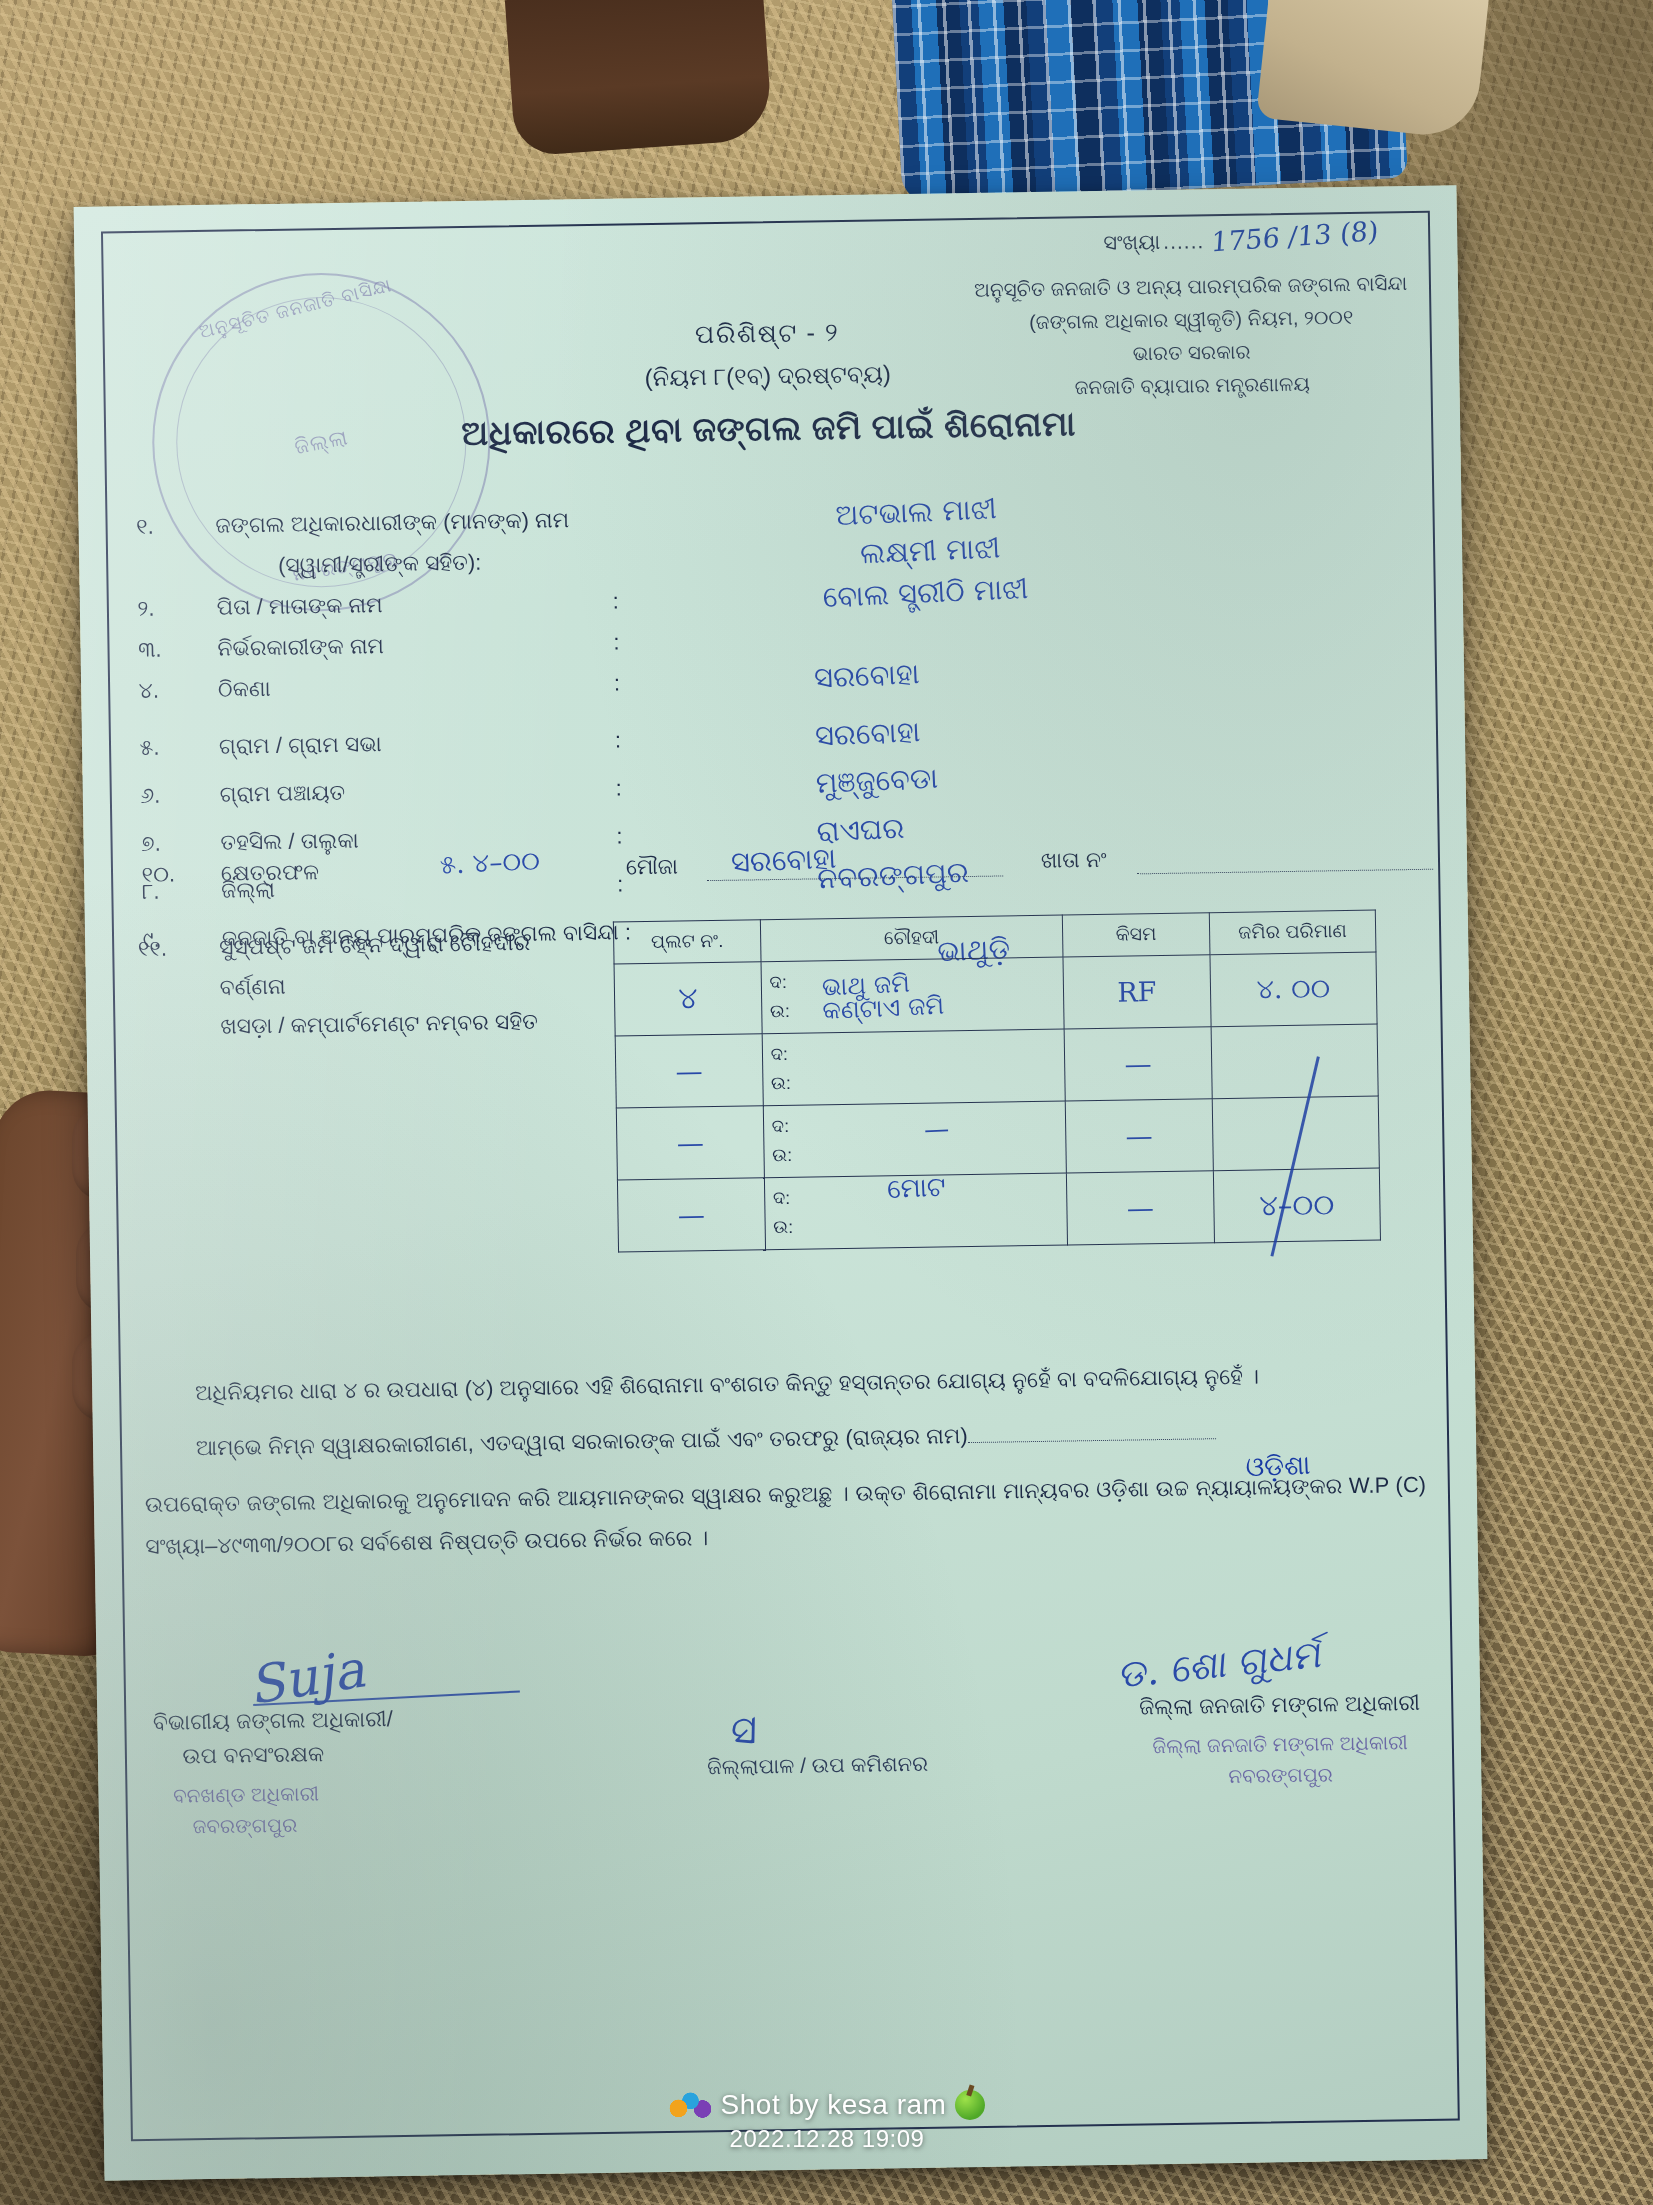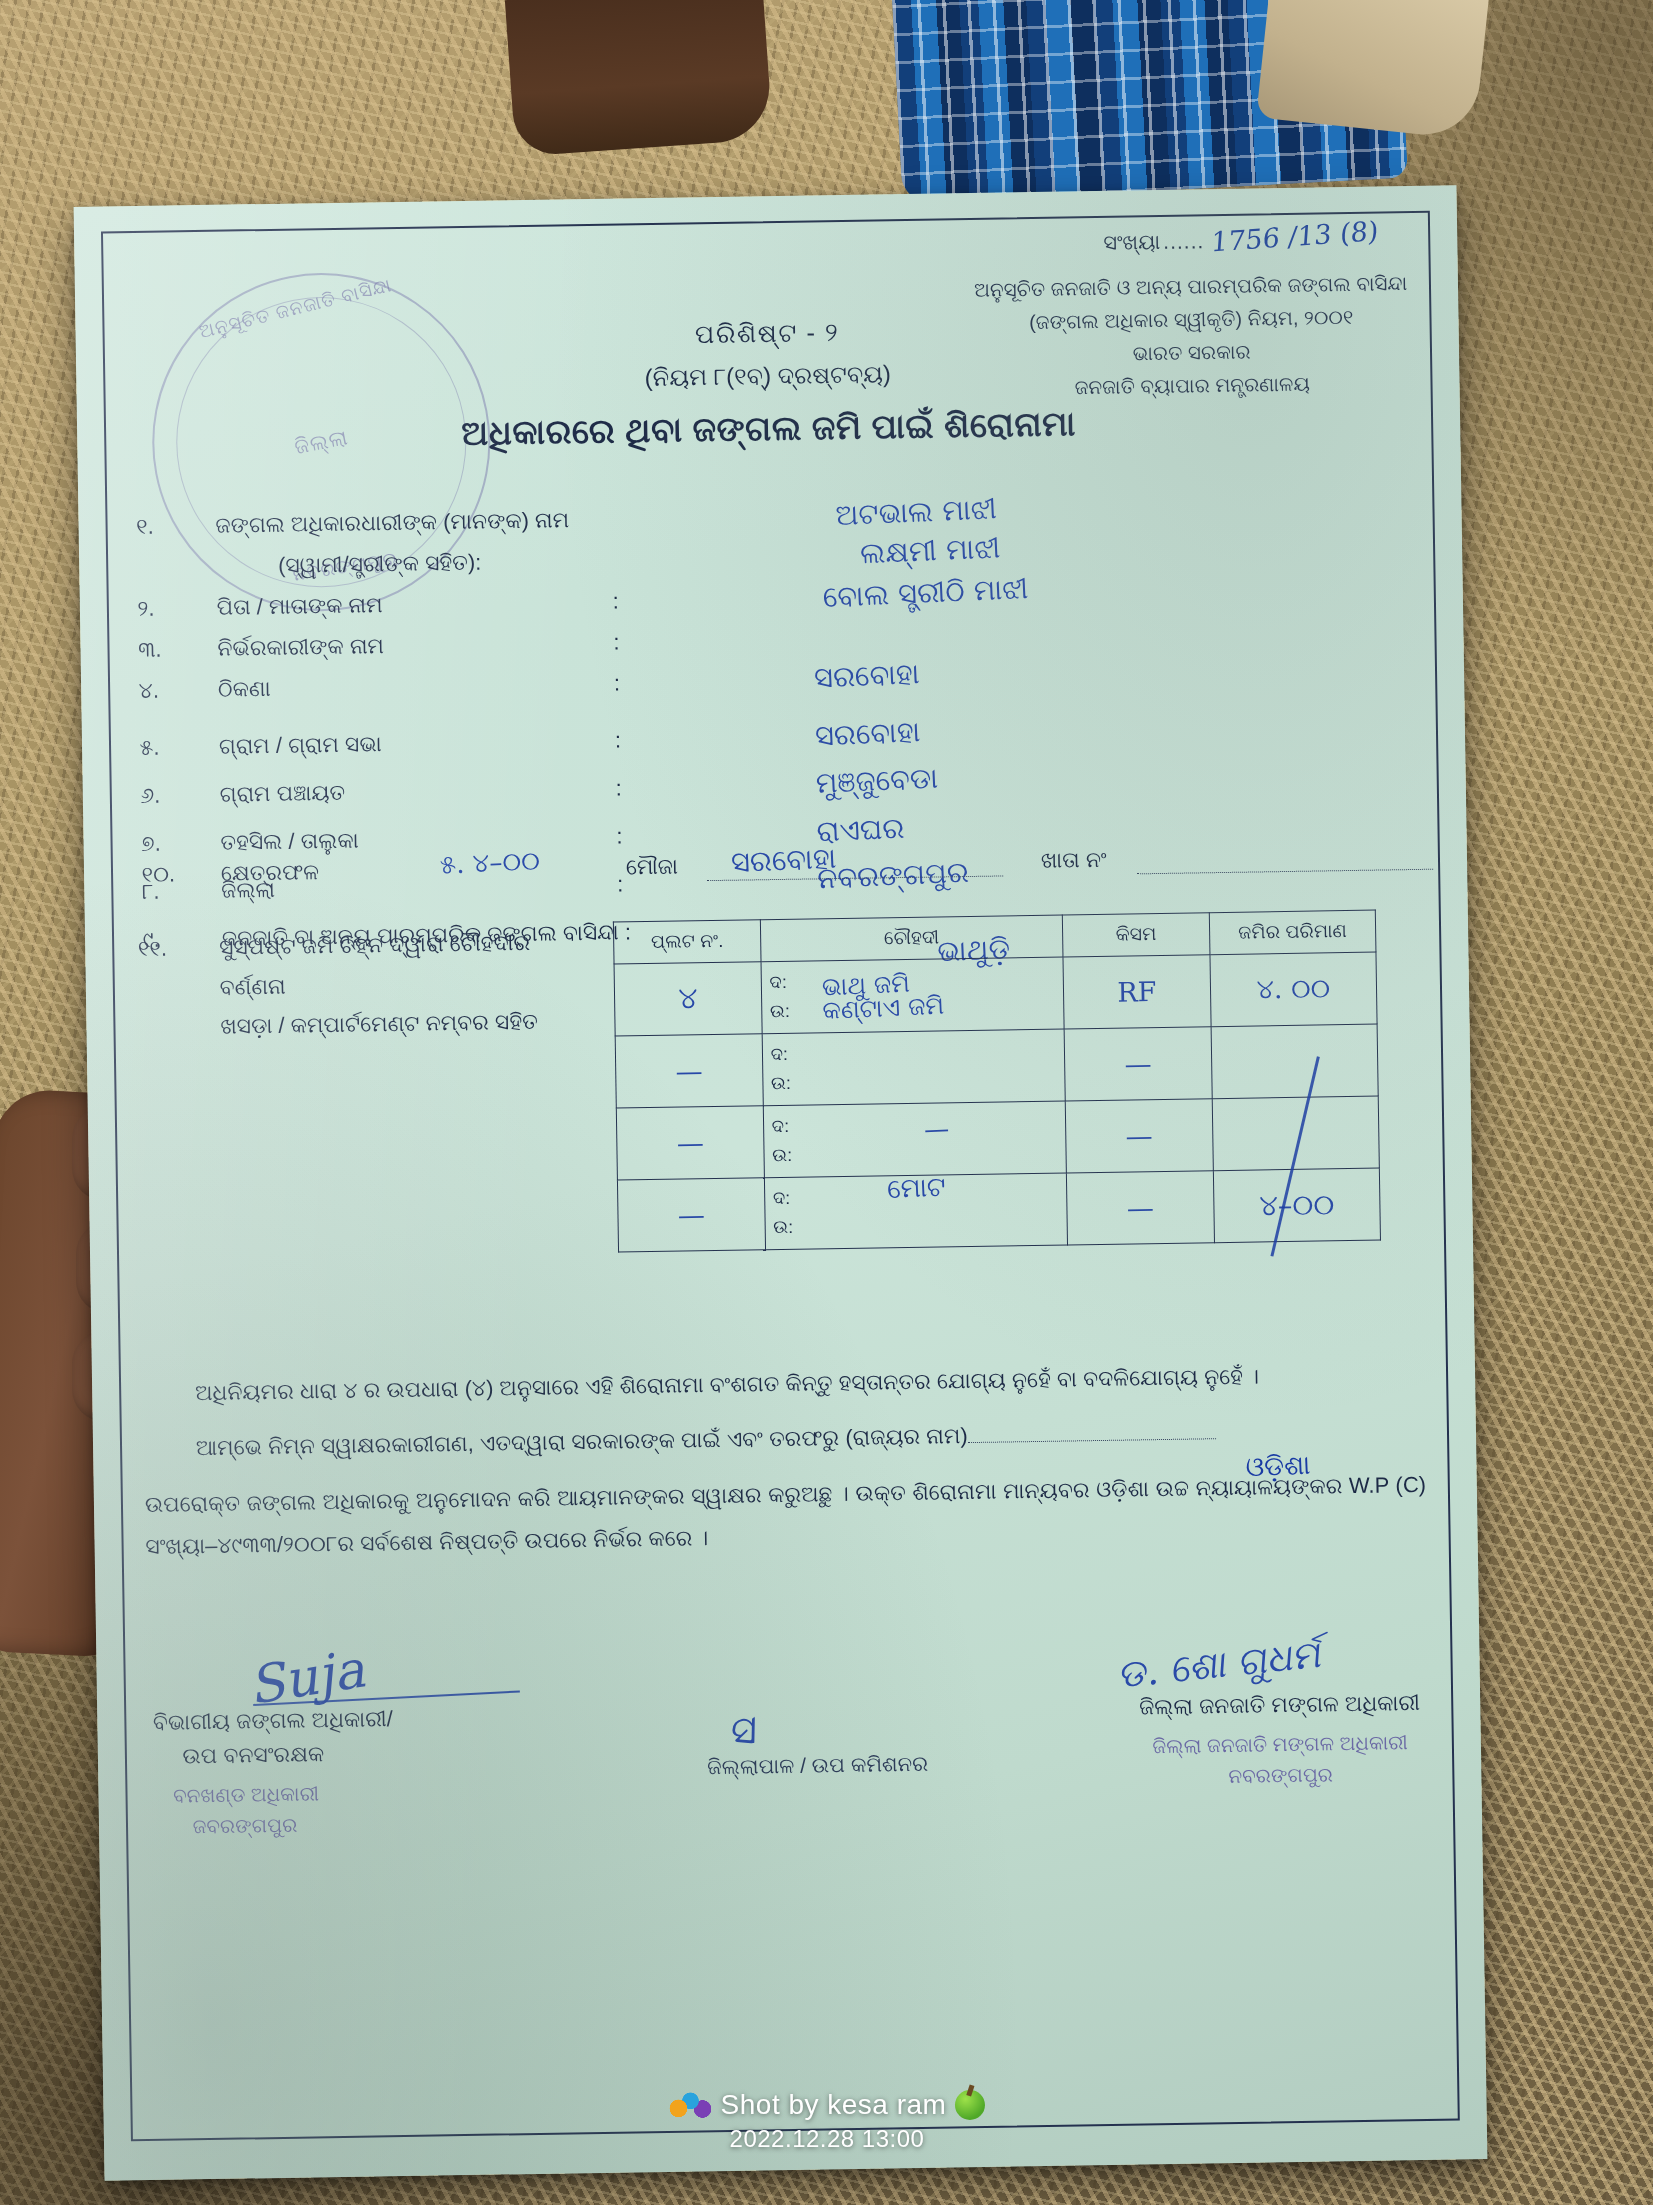--- a/index.html
+++ b/index.html
@@ -640,15 +640,15 @@
 
   </div>
 </div>
 
 <div class="wm">
   <div class="wm-row">
     <span class="wm-logo"></span>
     <span>Shot by kesa ram</span>
     <span class="wm-apple"></span>
   </div>
-  <div class="wm-date">2022.12.28 13:00</div>
+  <div class="wm-date">2022.12.28 19:09</div>
 </div>
 
 
 </body></html>

